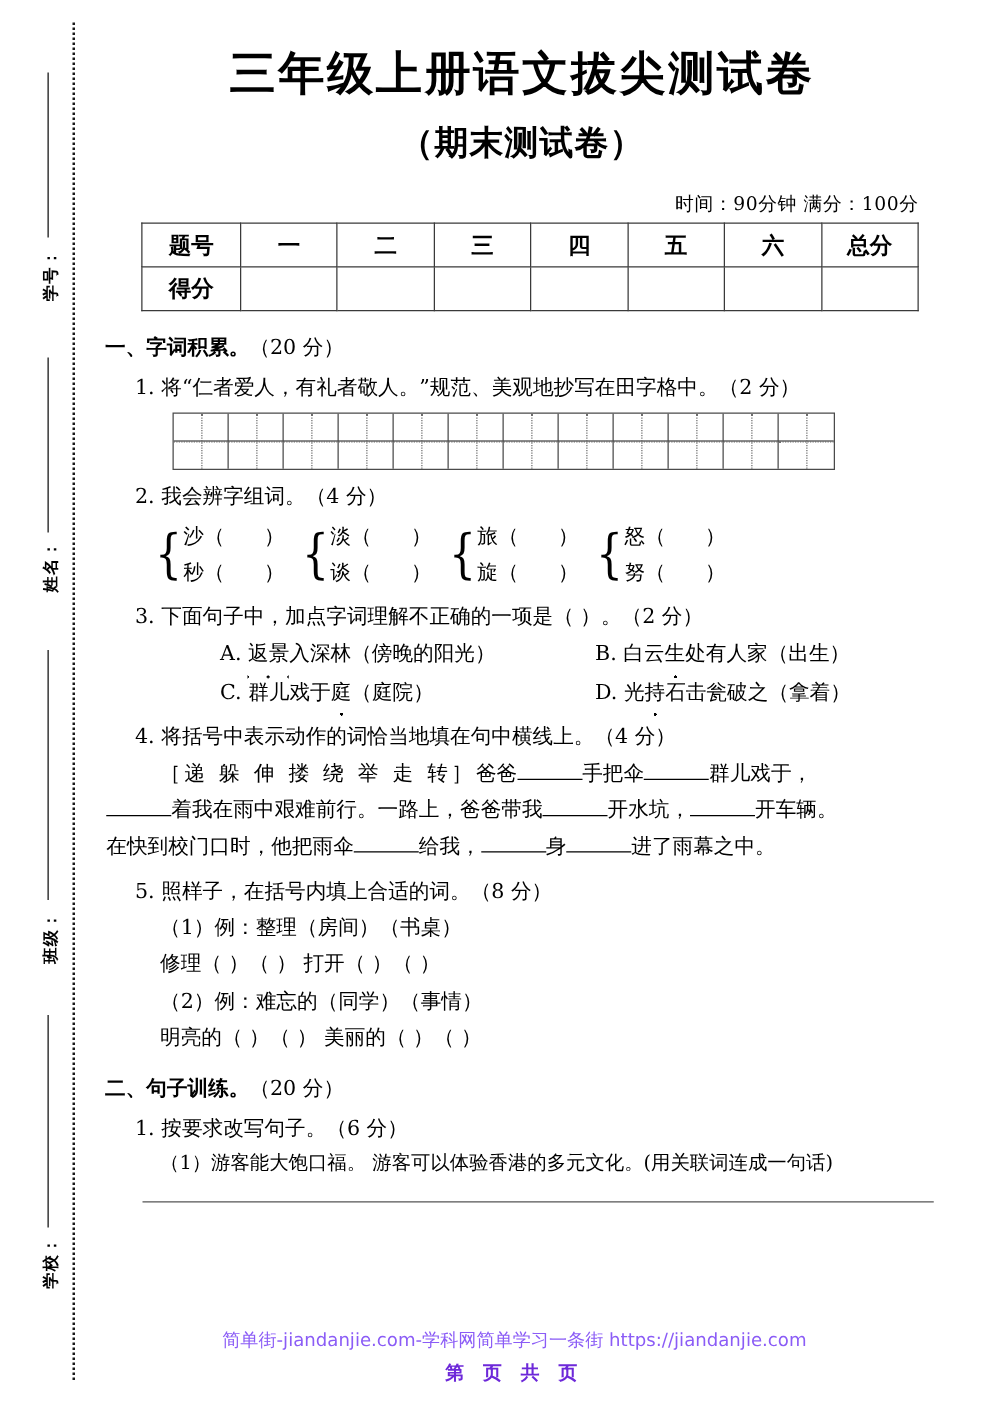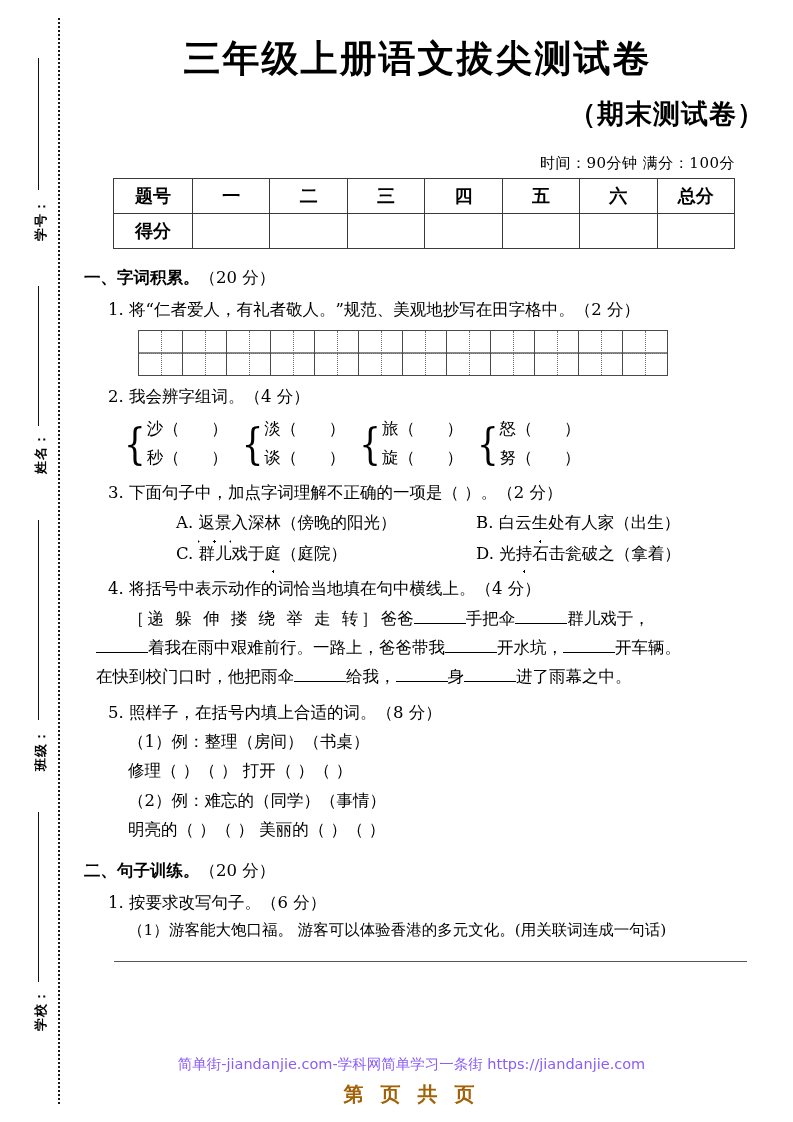--- a/index.html
+++ b/index.html
@@ -59,21 +59,21 @@
     text-align: center;
     font-family: "DejaVu Sans", "Liberation Sans", sans-serif;
     font-size: 37px;
     font-weight: bold;
     letter-spacing: 2px;
     margin: 36px 0 0 0;
     padding-right: 28px;
     line-height: 1.25;
   }
   .title-sub {
-    text-align: right;
+    text-align: center;
     font-family: "DejaVu Sans", "Liberation Sans", sans-serif;
     font-size: 27px;
     font-weight: bold;
     letter-spacing: 1px;
     margin: 14px 0 12px 0;
     padding-right: 28px;
   }
 
   .meta-line {
     text-align: right;
@@ -208,21 +208,21 @@
   .blank {
     display: inline-block;
     border-bottom: 1.2px solid #000;
     vertical-align: baseline;
   }
   .b-md { width: 52px; }
 
   .wordbank { letter-spacing: 3px; }
 
   .para-just {
-    margin-left: 12px;
+    margin-left: 1px;
     text-align: justify;
   }
 
   .answer-rule {
     margin: 16px 18px 0 30px;
     border-top: 1.1px solid #555;
     height: 0;
   }
 
   
@@ -233,23 +233,23 @@
     text-align: center;
   }
   .footer-src {
     font-family: "DejaVu Sans", "Liberation Sans", sans-serif;
     font-size: 14.5px;
     color: #8b5cf6;
     padding-right: 40px;
   }
   .footer-page {
     font-family: "DejaVu Sans", "Liberation Sans", sans-serif;
-    font-size: 20px;
-    font-weight: bold;
-    color: #a16207;
+    font-size: 15px;
+    font-weight: bold;
+    color: #6d28d9;
     letter-spacing: 5px;
     margin-top: 7px;
     padding-right: 40px;
   }
 </style>
 </head>
 <body>
 
 <div class="margin-strip">
   <div class="margin-dotted"></div>

